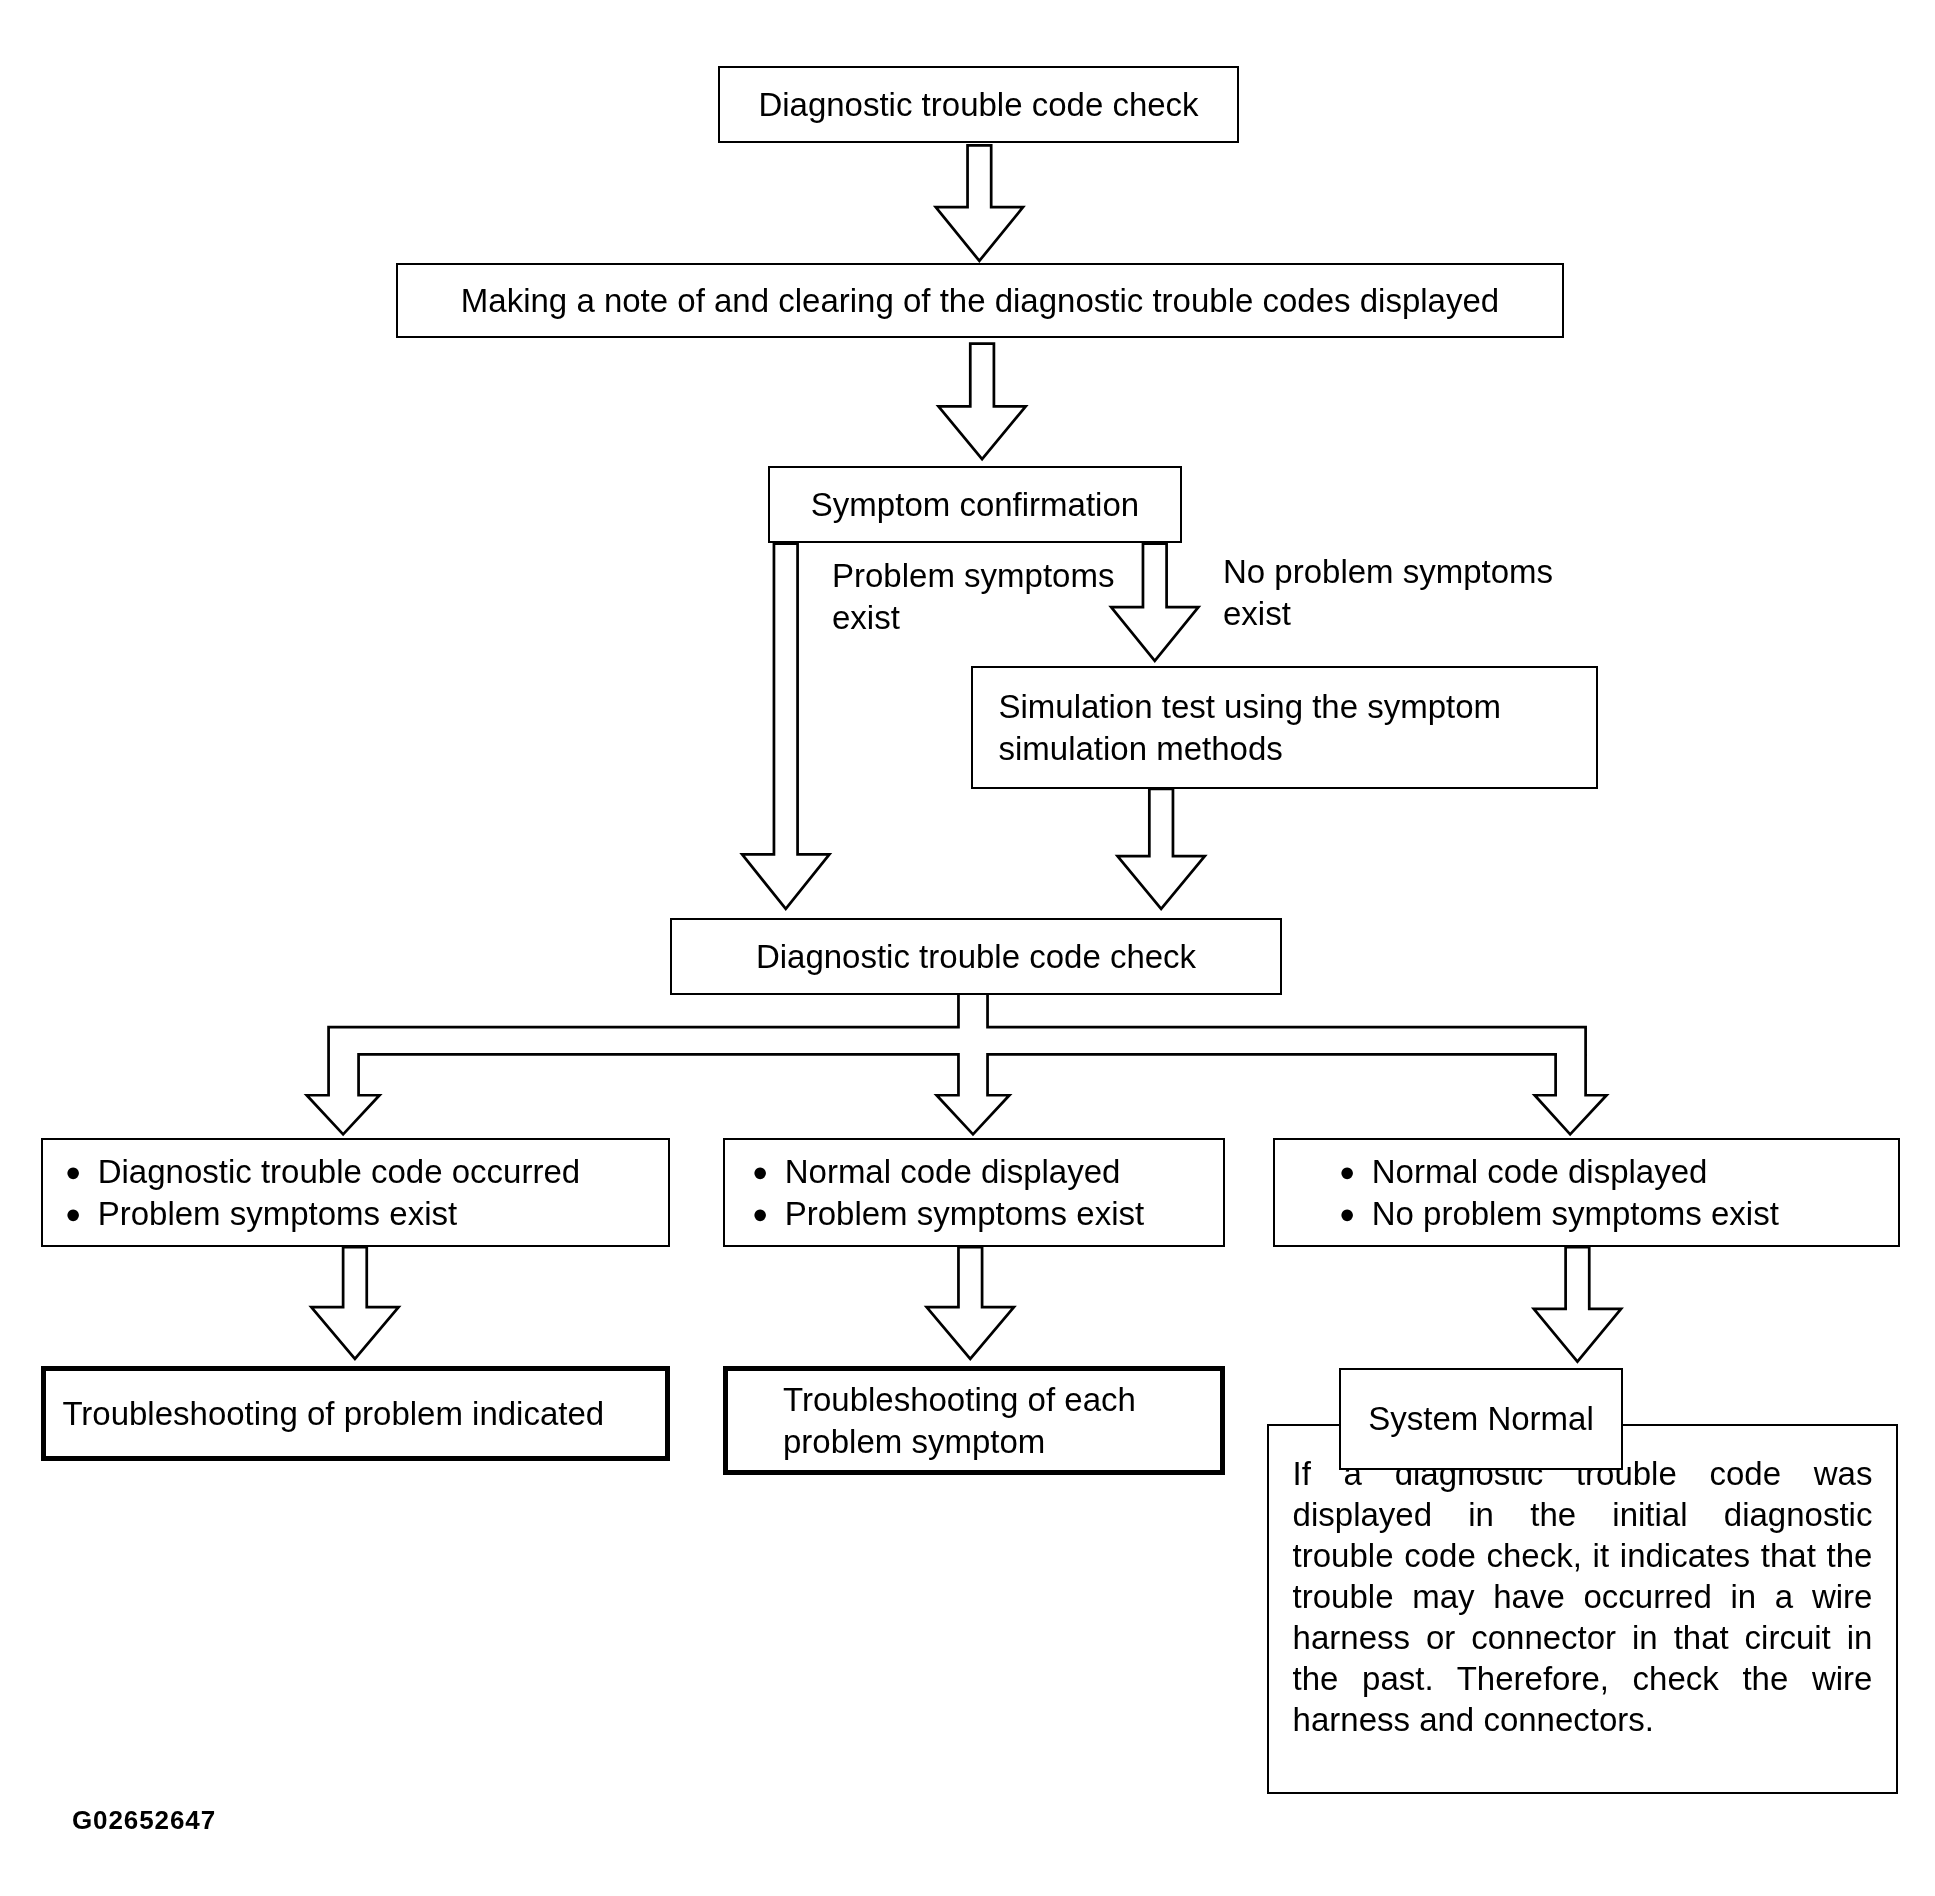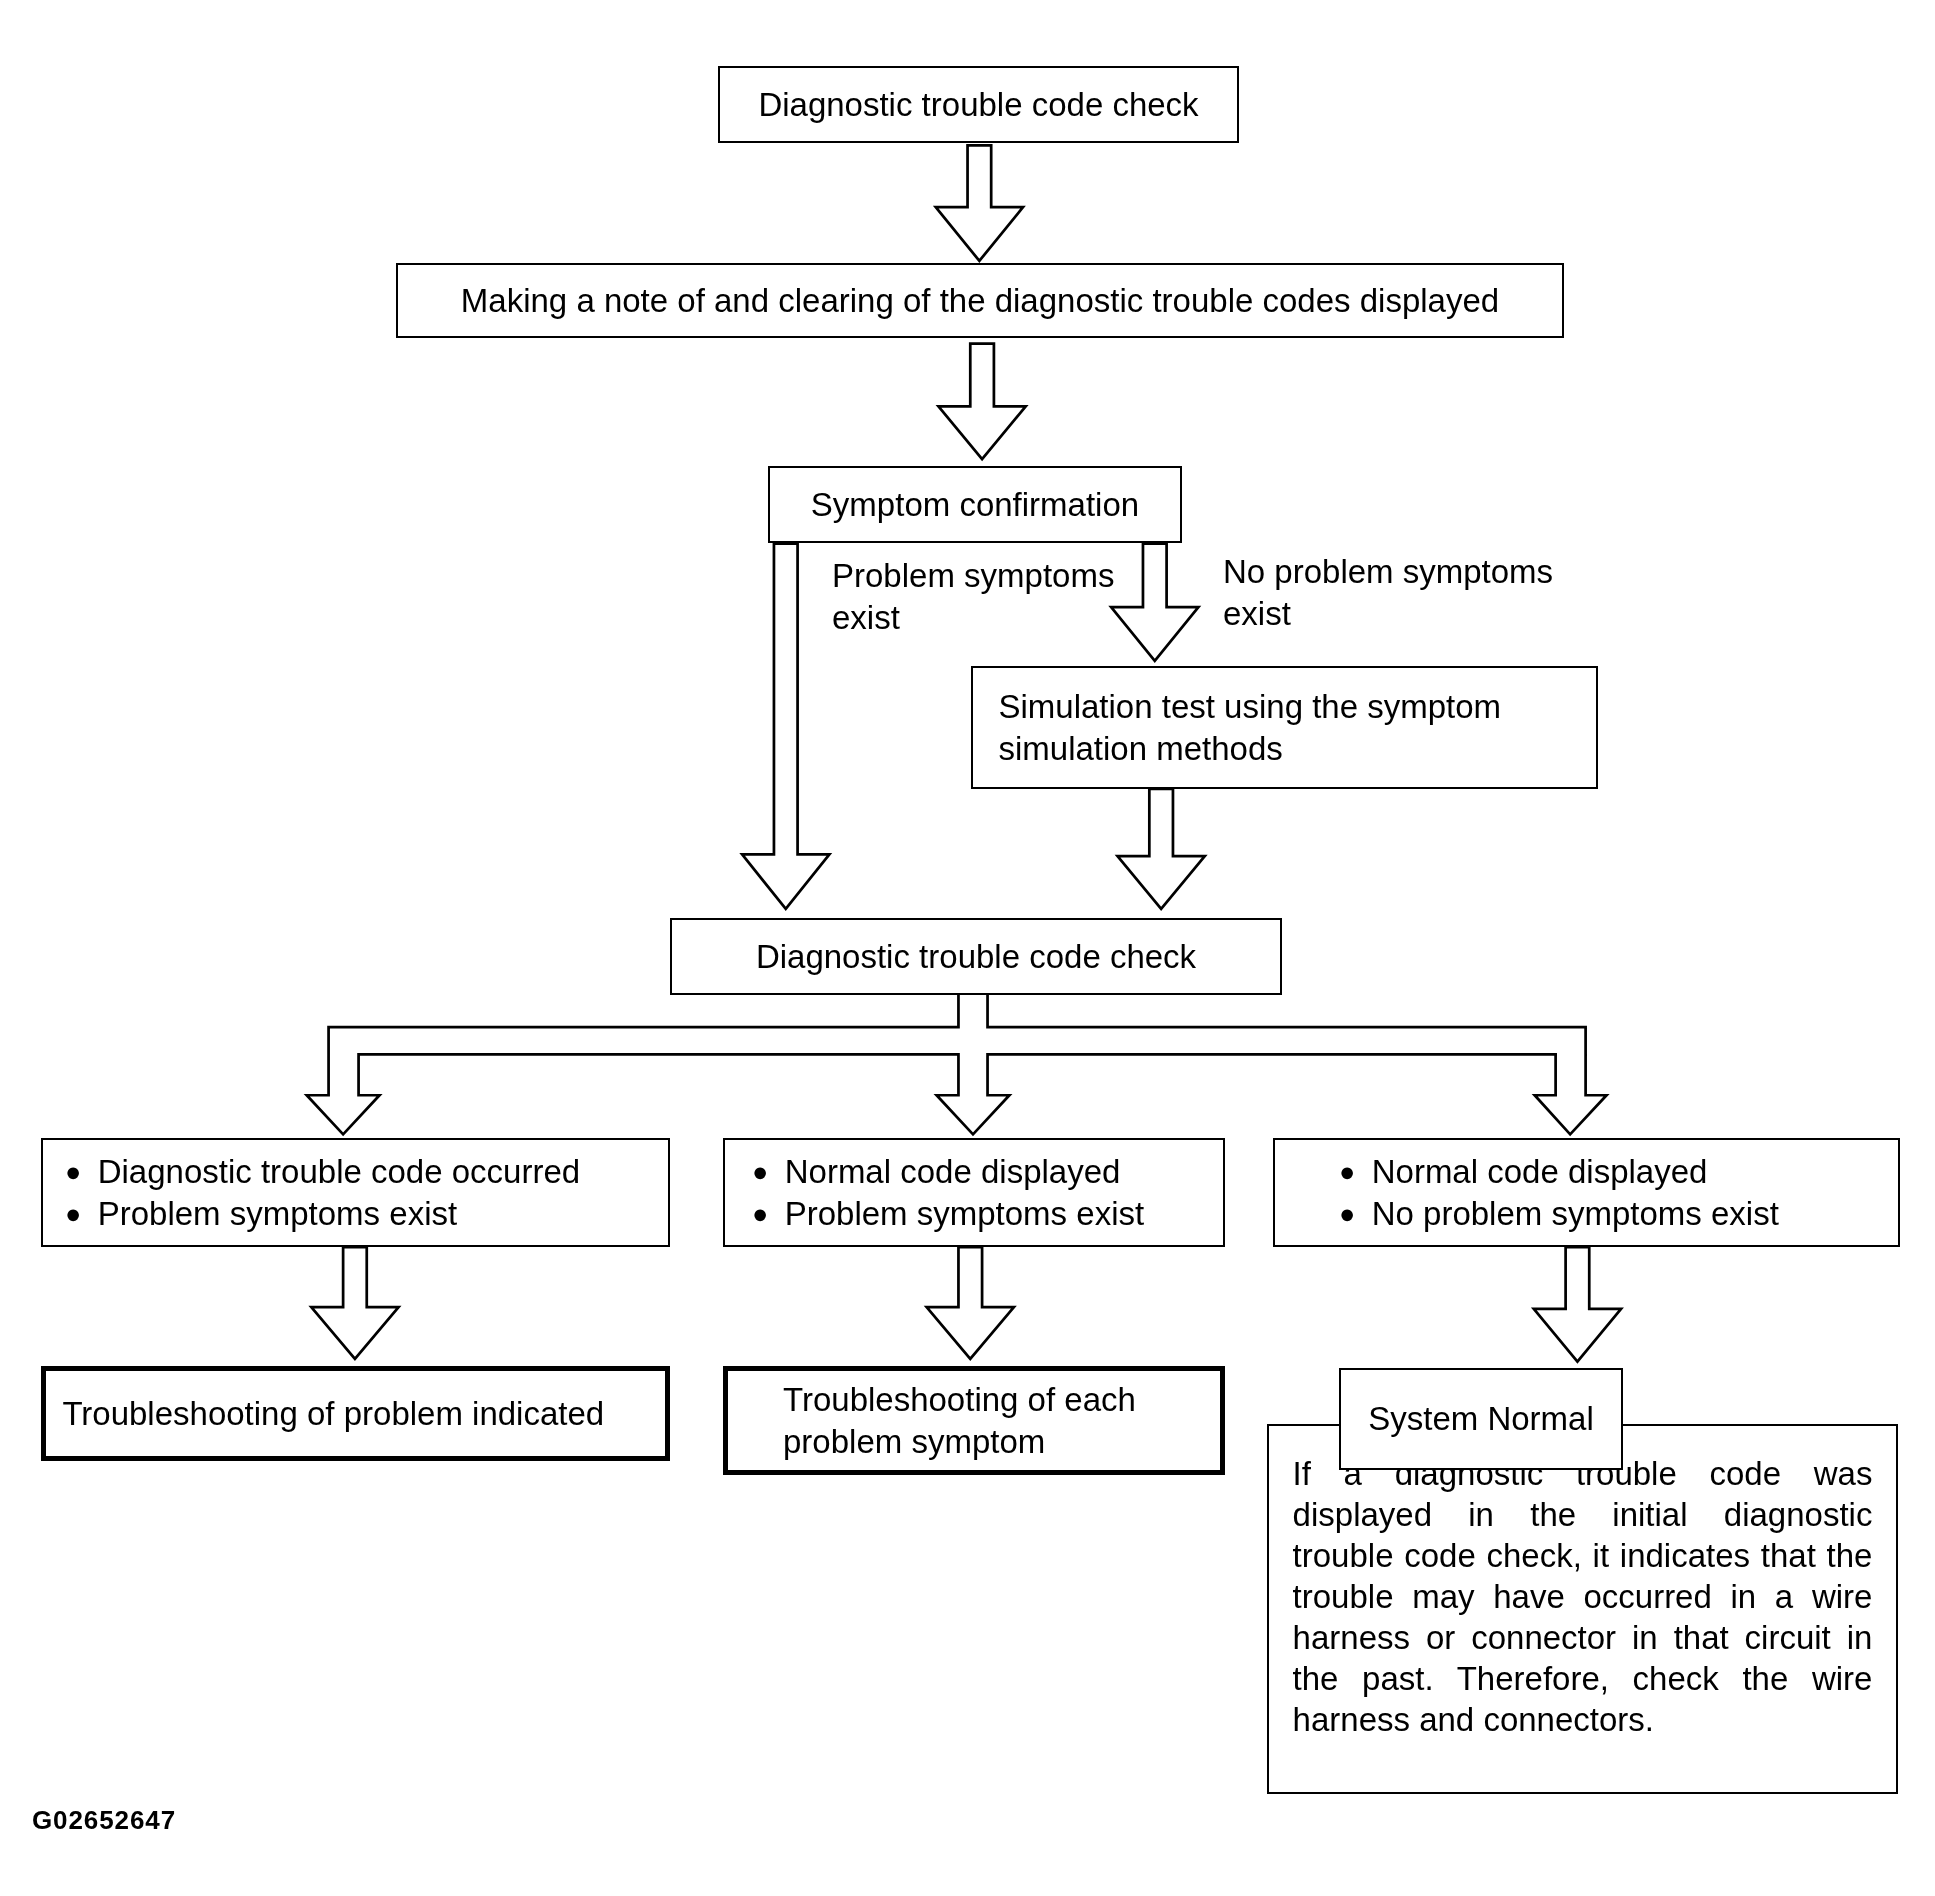--- a/index.html
+++ b/index.html
@@ -18,21 +18,21 @@
   .box.center{align-items:center;text-align:center;}
   .box.thick{border-width:5.5px;}
   .brow{display:flex;align-items:center;gap:16.4px;}
   .bdot{font-size:27px;line-height:42px;}
   .edge-label{position:absolute;font-size:33px;line-height:42px;white-space:nowrap;}
   .note-box{
     position:absolute;box-sizing:border-box;border:2.7px solid #000;background:#fff;
     font-size:33px;line-height:41px;white-space:normal;text-align:justify;
     padding:27px 23.6px 9px 23.6px;
   }
-  .figure-id{position:absolute;font-size:26px;font-weight:bold;letter-spacing:0.9px;}
+  .figure-id{position:absolute;font-size:26px;font-weight:bold;letter-spacing:0.9px;margin-left:40px;}
 </style>
 </head>
 <body>
 
 <div class="canvas">
 
   <svg class="connectors" width="1936" height="1896" viewBox="0 0 2129 2086">
 
     <polygon points="1064,160 1064,228 1029,228 1077,287 1125,228 1090,228 1090,160"></polygon>
 

